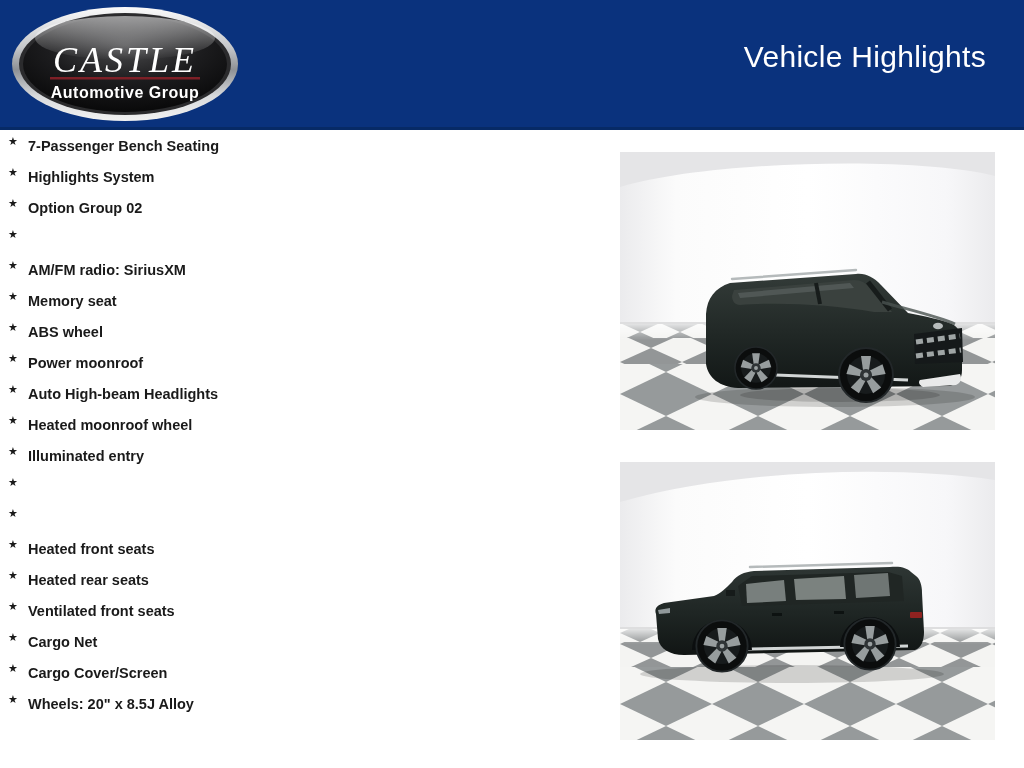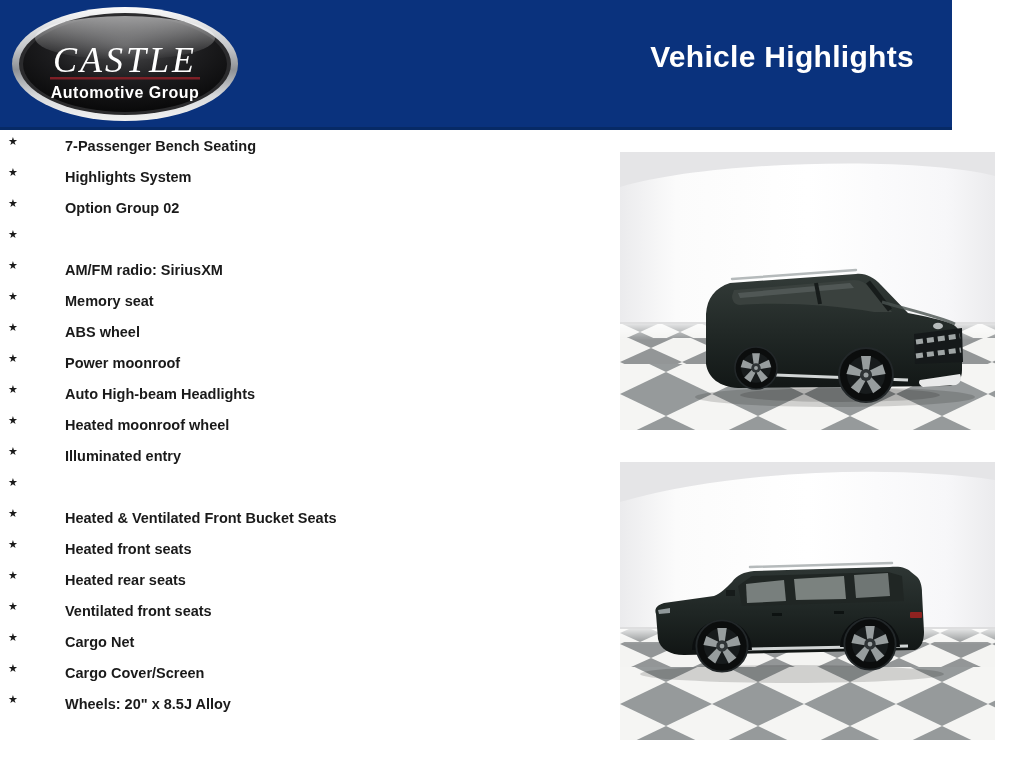--- a/index.html
+++ b/index.html
@@ -2,47 +2,47 @@
 <html style="--color-header-blue: #0a327d; --color-header-edge: #072a66; --color-title-white: #ffffff; --color-text-dark: #1a1a1a; --color-logo-underline-red: #7d1f26;"><head>
 <meta charset="utf-8">
 <style>
   html,body{margin:0;padding:0;}
   body{
     width:1024px;height:768px;background:#ffffff;position:relative;overflow:hidden;
     font-family:"Liberation Sans", sans-serif;
   }
   
   .header{
-    position:absolute;left:0;top:0;width:952px;height:130px;
+    position:absolute;left:0;top:0;width:1024px;height:130px;
     background:var(--color-header-blue,#0a327d);
     border-bottom:3px solid var(--color-header-edge,#072a66);
     box-sizing:border-box;
     display:flex;align-items:center;justify-content:space-between;
   }
   .logo-wrap{margin-left:10px;width:230px;height:118px;}
   .page-title{
     color:var(--color-title-white,#ffffff);
-    font-size:30px;font-weight:bold;letter-spacing:.3px;
+    font-size:30px;font-weight:normal;letter-spacing:.3px;
     margin-right:38px;transform:translateY(-7px);
   }
   
   .features{
     position:absolute;left:0;top:130px;width:590px;
     margin:0;padding:0;list-style:none;
   }
   .feature{
     display:flex;align-items:center;height:31px;
     font-weight:bold;font-size:14.5px;color:var(--color-text-dark,#1a1a1a);
   }
   .feature .bullet{
     width:20px;padding-left:8px;flex:0 0 auto;
     font-family:"DejaVu Sans", sans-serif;
     font-size:11px;transform:translateY(-4px);color:var(--color-text-dark,#1a1a1a);
   }
-  .feature .label{white-space:nowrap;margin-left:37px;}
+  .feature .label{white-space:nowrap;}
   
   .photo{
     position:absolute;left:620px;width:375px;height:278px;background:#fcfcfc;overflow:hidden;
   }
   .photo-1{top:152px;}
   .photo-2{top:462px;}
   .photo svg{display:block;width:100%;height:100%;}
 </style>
 </head>
 <body>
@@ -122,21 +122,20 @@
     </li>
     <li class="feature">
       <span class="bullet">★</span>
       <span class="label">Illuminated entry</span>
     </li>
     <li class="feature">
       <span class="bullet">★</span>
     </li>
     <li class="feature">
       <span class="bullet">★</span>
-      <span class="label">Heated &amp; Ventilated Front Bucket Seats</span>
     </li>
     <li class="feature">
       <span class="bullet">★</span>
       <span class="label">Heated front seats</span>
     </li>
     <li class="feature">
       <span class="bullet">★</span>
       <span class="label">Heated rear seats</span>
     </li>
     <li class="feature">

